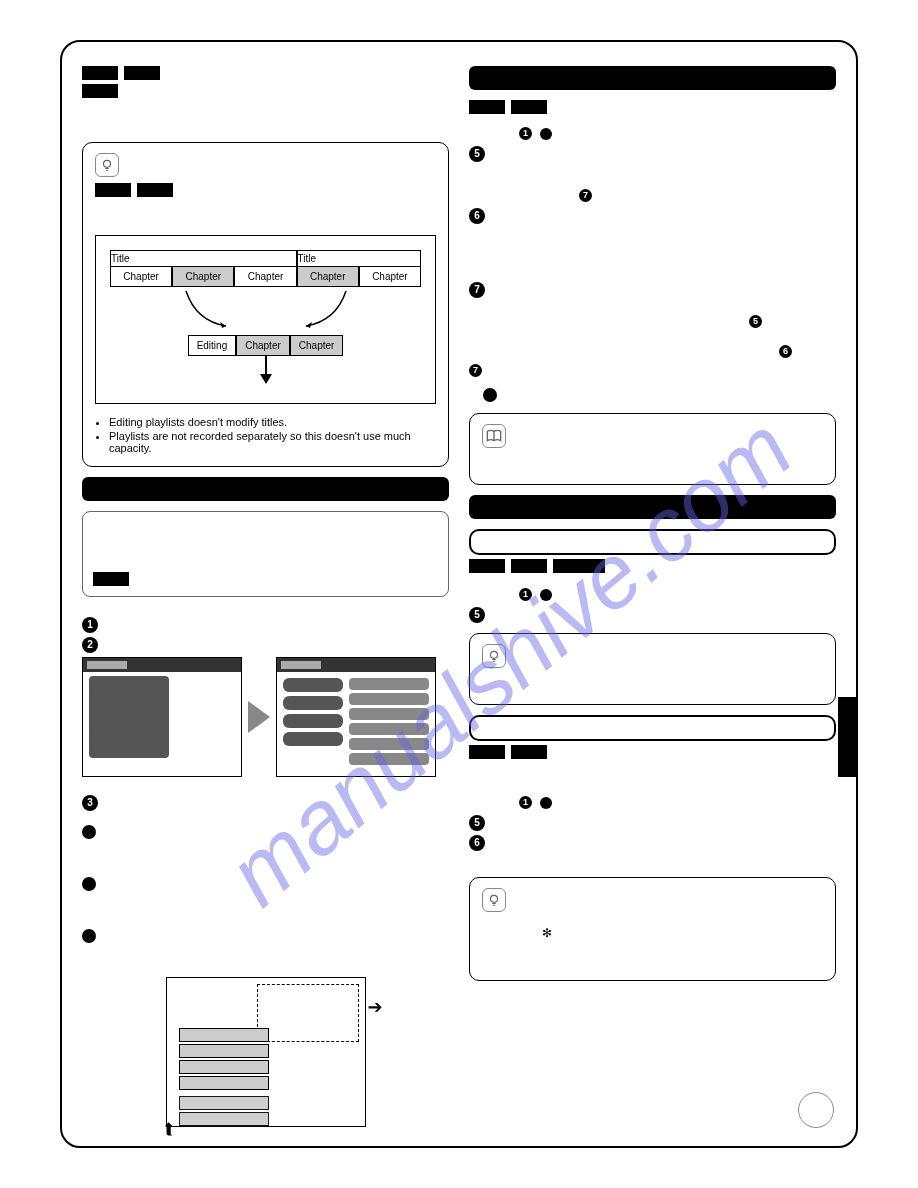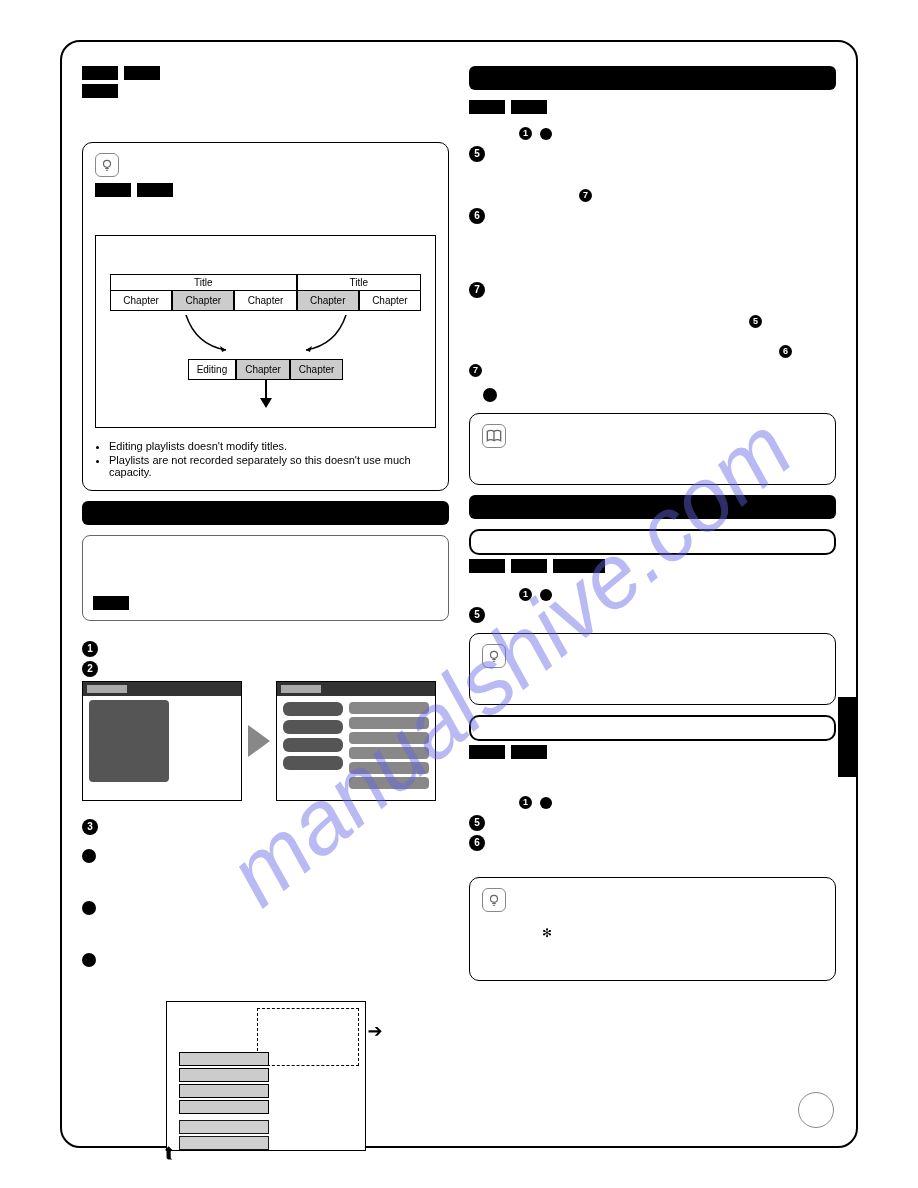--- a/index.html
+++ b/index.html
@@ -25,21 +25,21 @@
 
 .black-bar { background: #000; height: 24px; border-radius: 6px; margin: 10px 0; }
 .outline-bar { border: 2px solid #000; height: 26px; border-radius: 10px; margin: 4px 0; }
 .grey-box { border: 1px solid #666; border-radius: 8px; padding: 20px 10px 10px; margin: 6px 0; background: #fff; }
 .grey-box .badge { margin-top: 10px; }
 
 .diagram-box { border: 1px solid #000; padding: 14px; margin: 12px 0; background: #fff; }
 .diag-row { display: flex; }
 .diag-cell { border: 1px solid #000; padding: 4px 8px; font-size: 10px; text-align: center; background: #fff; }
 .diag-cell.g { background: #ccc; }
-.diag-header { text-align: center; font-size: 10px; padding: 2px 0; border-top: 1px solid #000; border-left: 1px solid #000; border-right: 1px solid #000; margin-top: 24px; }
+.diag-header { text-align: left; font-size: 10px; padding: 2px 0; border-top: 1px solid #000; border-left: 1px solid #000; border-right: 1px solid #000; }
 .arrow-down { font-size: 20px; text-align: center; line-height: 1; }
 
 .bullet-list { font-size: 11px; margin-top: 8px; }
 .bullet-list li { list-style: disc; margin-left: 14px; margin-bottom: 2px; }
 
 .step-row { display: flex; align-items: flex-start; gap: 6px; margin: 4px 0; }
 
 .screenshot { border: 1px solid #000; width: 160px; height: 120px; background: #fff; display: inline-block; vertical-align: middle; position: relative; }
 .screenshot .header { background: #333; height: 14px; display: flex; align-items: center; padding-left: 4px; }
 .screenshot .header::before { content: ""; background: #aaa; width: 40px; height: 8px; display: block; }

